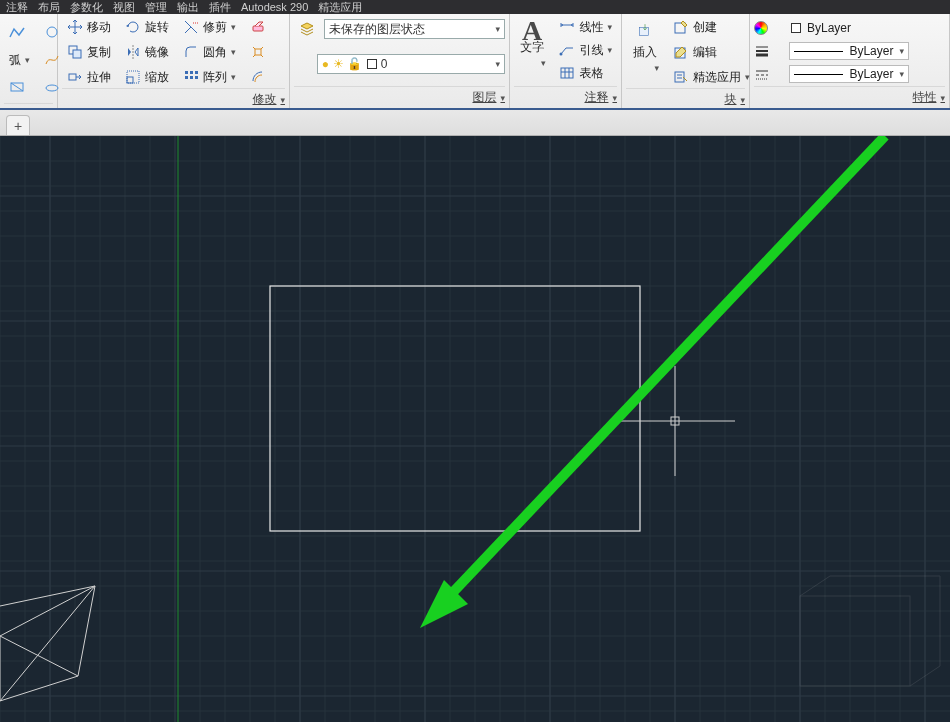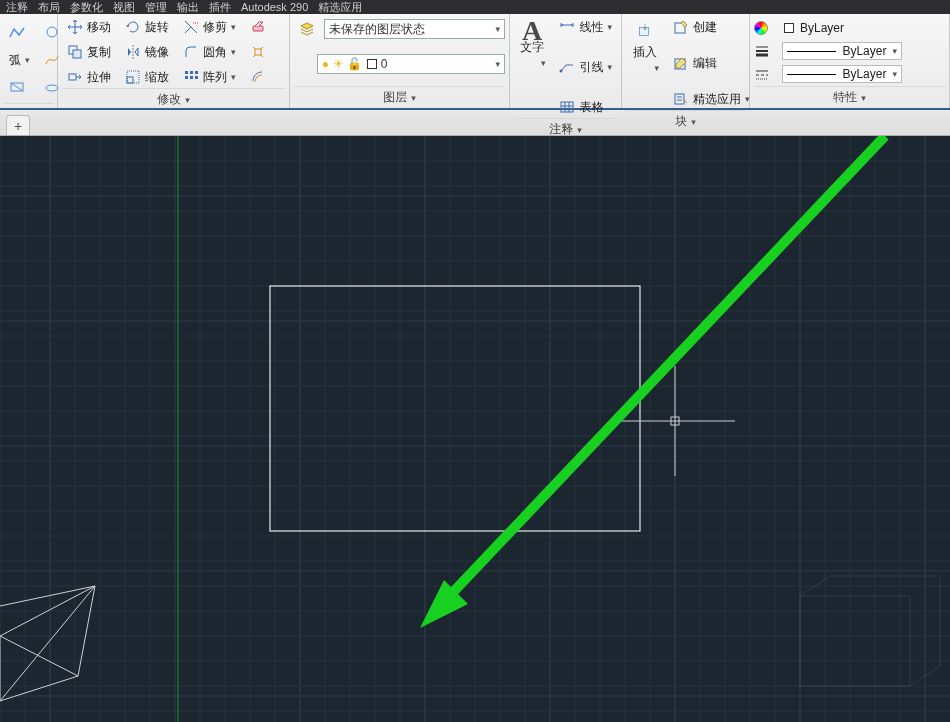--- a/index.html
+++ b/index.html
@@ -17,41 +17,42 @@
     height: 96px;
   }
   .panel {
     border-right: 1px solid #c7c7c7;
     display:flex; flex-direction:column; justify-content:space-between;
     padding: 2px 4px 0 4px;
   }
   .panel-body { display:flex; gap:4px; flex:1; }
   .panel-title {
     text-align:center; font-size:12px; color:#444; padding:2px 0 2px 0;
-    display:flex; align-items:center; justify-content:center; gap:4px;
+    display:flex; align-items:center; justify-content:flex-end; gap:4px;
     border-top:1px solid #d8d8d8;
+    text-decoration:underline;
   }
   .panel-title .drop-arrow { font-size:9px; color:#555; }
   .col { display:flex; flex-direction:column; gap:2px; }
   .row { display:flex; align-items:center; gap:4px; }
   .btn {
     display:flex; align-items:center; gap:4px; padding:2px 4px; border:1px solid transparent; border-radius:2px;
     background:transparent; color:#222; white-space:nowrap; line-height:14px;
   }
   .bigbtn { flex-direction:column; width:44px; height:62px; justify-content:center; gap:2px; font-size:12px; }
   .bigbtn .big-icon { font-size:28px; color:#4a4a4a; font-family: "Times New Roman", serif; font-weight:bold;}
   .icon { width:16px; height:16px; display:inline-flex; align-items:center; justify-content:center; }
   .icon svg { width:16px; height:16px; }
   .layer-combo {
     height:20px; width:200px; border:1px solid #9aa; background:#fff; display:flex; align-items:center; padding:0 4px; gap:4px;
     font-size:12px; color:#333;
   }
   .layer-combo .sq { width:10px; height:10px; border:1px solid #333; background:#fff; }
   .drop { font-size:9px; color:#555; margin-left:auto; }
-  .prop-row { display:flex; align-items:center; gap:12px; height:20px; }
+  .prop-row { display:flex; align-items:center; gap:19px; height:20px; }
   .linecell { width:120px; height:18px; border:1px solid #bbb; background:#fff; display:flex; align-items:center; padding:0 4px; gap:6px; }
   .linecell .bar { flex:1; height:1px; background:#000; }
   .color-swatch { width:14px; height:14px; background: conic-gradient(red,orange,yellow,lime,cyan,blue,magenta,red); border-radius:50%; border:1px solid #888;}
   
   .tabstrip { height:26px; background:linear-gradient(#e8e8e8,#dedede); border-bottom:1px solid #b0b0b0; display:flex; align-items:flex-end; padding-left:6px;}
   .tabstrip .plus-tab { width:24px; height:20px; border:1px solid #bbb; border-bottom:none; border-radius:4px 4px 0 0; background:#f2f2f2; display:flex; align-items:center; justify-content:center; color:#555; font-size:14px;}
   
   .canvas-wrap { position:relative; width:950px; height:586px; background:#1b2631; }
   .canvas-wrap svg { position:absolute; inset:0; }
   .grid line { stroke:#26323d; stroke-width:1; }
@@ -293,21 +294,21 @@
       </div>
   </div>
 
   <div class="panel" style="width:112px">
     <div class="panel-body">
       <div class="btn bigbtn">
         <span class="big-icon">A</span>
         <span>文字</span>
         <span class="drop">▾</span>
       </div>
-      <div class="col" style="gap:18px">
+      <div class="col" style="gap:1px">
         <div class="btn">
             <span class="icon">
               <svg viewBox="0 0 16 16">
                 <path d="M2 6h12M2 4v4M14 4v4" stroke="#3b6db5"></path>
                 <path d="M2 6l2-1v2zM14 6l-2-1v2z" fill="#3b6db5"></path>
               </svg>
             </span>
             <span>线性</span>
             <span class="drop">▾</span>
           </div>
@@ -343,21 +344,21 @@
       <div class="btn bigbtn">
         <span class="icon" style="width:28px;height:28px">
             <svg viewBox="0 0 28 28">
               <rect x="4" y="8" width="16" height="14" stroke="#3b6db5" fill="#e8f0fb"></rect>
               <path d="M14 2v10M11 9l3 3 3-3" stroke="#2a8a2a" fill="none"></path>
             </svg>
           </span>
         <span>插入</span>
         <span class="drop">▾</span>
       </div>
-      <div class="col" style="gap:14px">
+      <div class="col" style="gap:3px">
         <div class="btn">
             <span class="icon">
               <svg viewBox="0 0 16 16">
                 <rect x="2" y="4" width="10" height="10" stroke="#3b6db5" fill="none"></rect>
                 <path d="M10 2l4 4-2 2-4-4z" fill="#eadf8f" stroke="#b38f1d"></path>
               </svg>
             </span>
             <span>创建</span>
           </div>
         <div class="btn">

